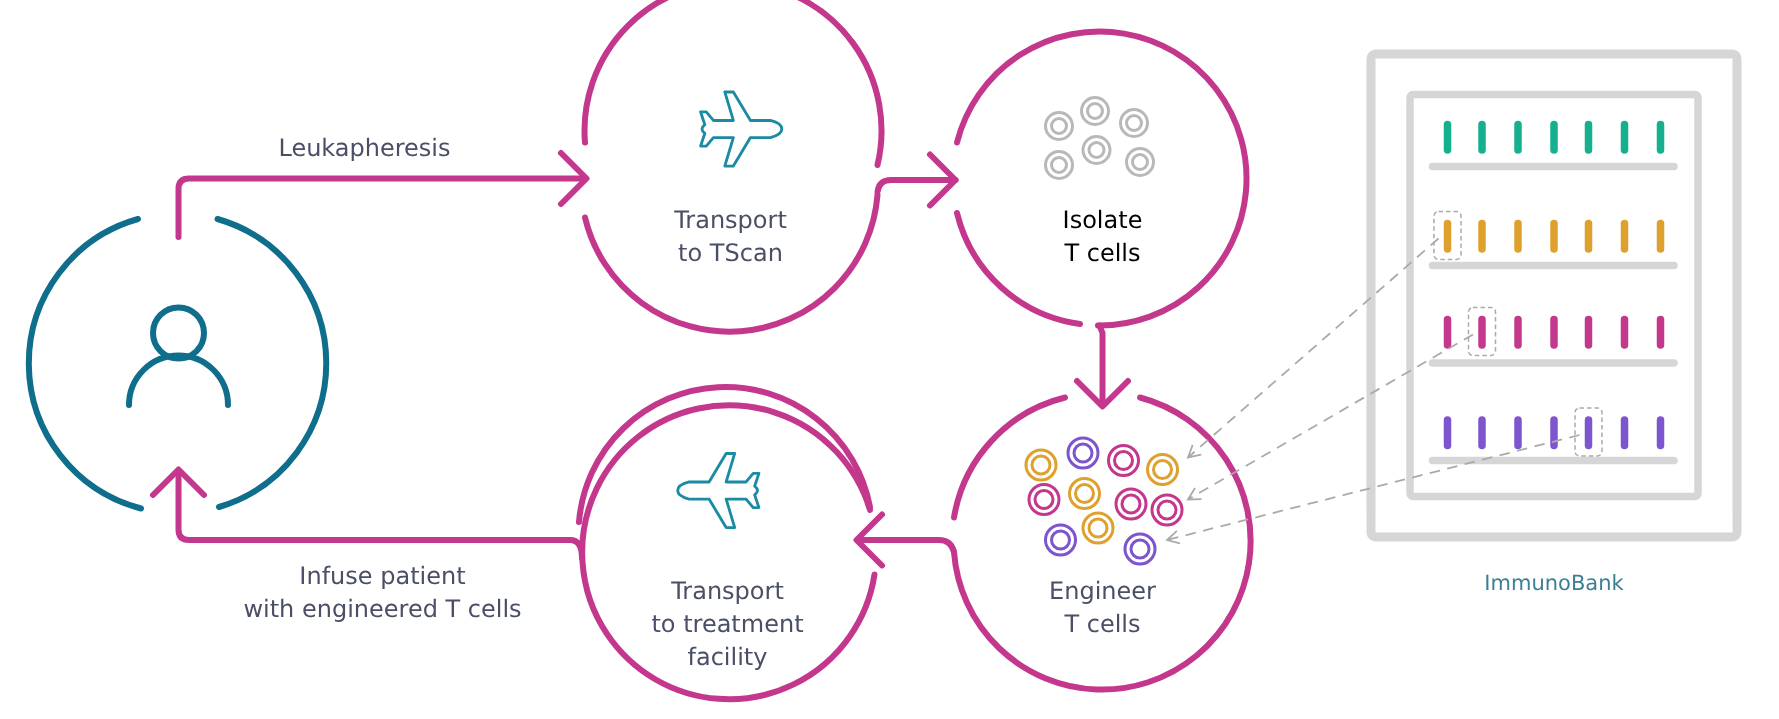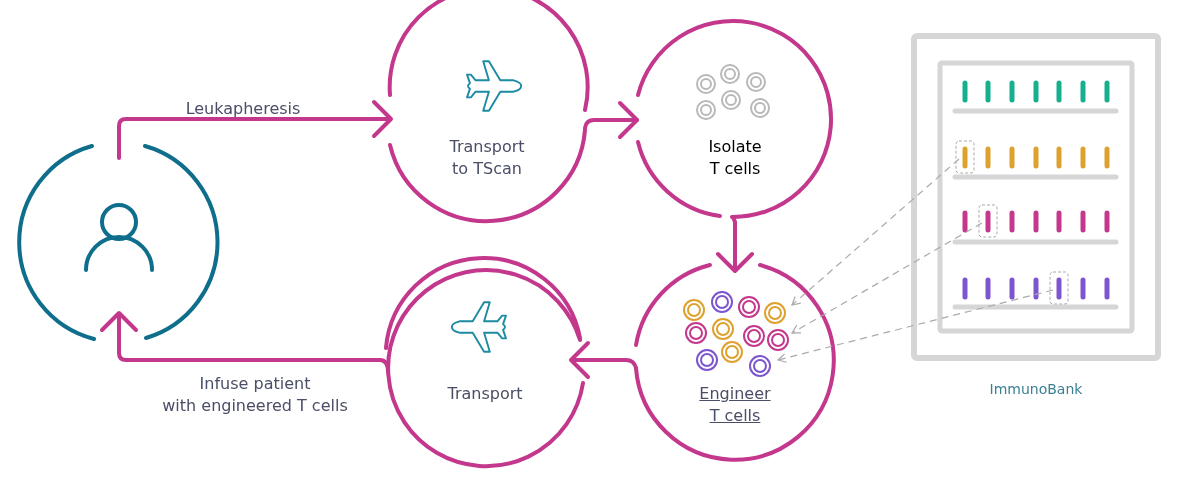--- a/index.html
+++ b/index.html
@@ -199,39 +199,41 @@
   <g id="connectors">
       <line x1="959" y1="159" x2="792" y2="305" stroke="#aaaaaa" stroke-width="1.2" stroke-dasharray="7 5"></line>
       <path d="M 800.7861967793497 303.04993688447115 L 792 305 L 795.1062808494322 296.5530467454561" fill="none" stroke="#aaaaaa" stroke-width="1.2"></path>
       <line x1="982" y1="223" x2="792" y2="333" stroke="#aaaaaa" stroke-width="1.2" stroke-dasharray="7 5"></line>
       <path d="M 800.9972334054404 332.7768609222333 L 792 333 L 796.6734608958759 325.3085265875309" fill="none" stroke="#aaaaaa" stroke-width="1.2"></path>
       <line x1="1053" y1="290" x2="778" y2="360" stroke="#aaaaaa" stroke-width="1.2" stroke-dasharray="7 5"></line>
       <path d="M 786.7185441483363 362.2331564955265 L 778 360 L 784.5897859026801 353.87017767330576" fill="none" stroke="#aaaaaa" stroke-width="1.2"></path>
     </g>
 </svg>
 
-<div class="lbl" style="left: 178px; top: 88px; width: 130px; color: rgb(74, 78, 102); margin-top: 10px;">Leukapheresis</div>
+<div class="lbl" style="left: 178px; top: 88px; width: 130px; color: rgb(74, 78, 102);">Leukapheresis</div>
 
 <div class="lbl" style="left: 427px; top: 136px; width: 120px; color: rgb(74, 78, 102);">
   <div>Transport</div>
   <div>to TScan</div>
 </div>
 
 <div class="lbl" style="left: 675px; top: 136px; width: 120px; color: #000000;">
   <div>Isolate</div>
   <div>T cells</div>
 </div>
 
-<div class="lbl" style="left: 675px; top: 383px; width: 120px; color: rgb(74, 78, 102); text-decoration: underline;">
+<div class="lbl" style="left: 675px; top: 383px; width: 120px; color: rgb(74, 78, 102);">
   <div>Engineer</div>
   <div>T cells</div>
 </div>
 
 <div class="lbl" style="left: 420px; top: 383px; width: 130px; color: rgb(74, 78, 102);">
   <div>Transport</div>
+  <div>to treatment</div>
+  <div>facility</div>
 </div>
 
 <div class="lbl" style="left: 140px; top: 373px; width: 230px; color: rgb(74, 78, 102);">
   <div>Infuse patient</div>
   <div>with engineered T cells</div>
 </div>
 
 <div class="lbl bank" style="left: 956px; top: 378px; width: 160px; color: rgb(59, 127, 147);">ImmunoBank</div>
 
 </body></html>

